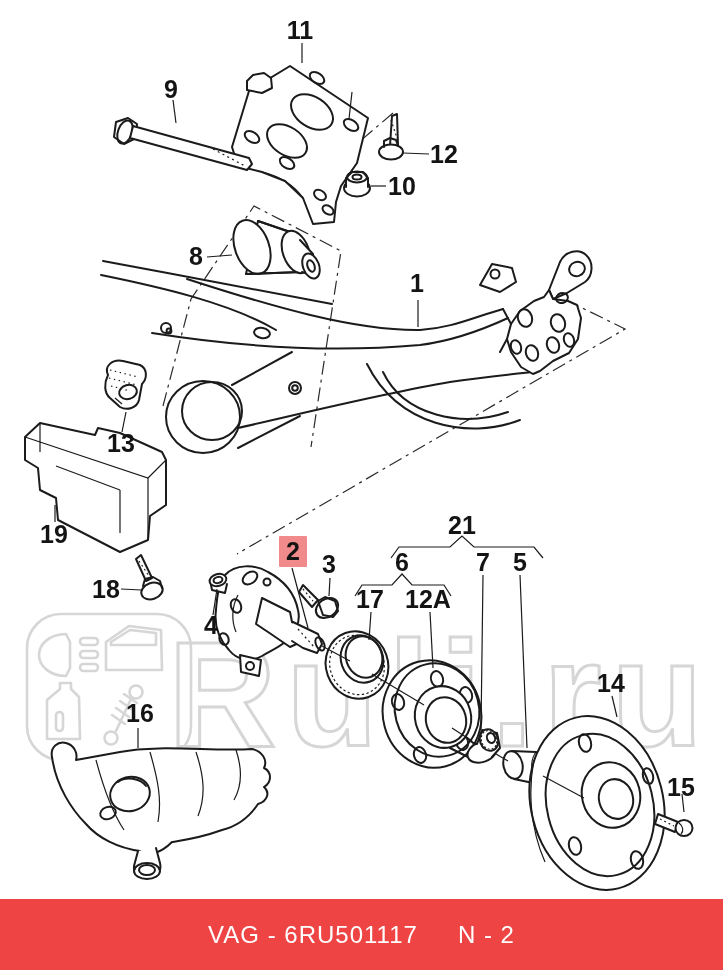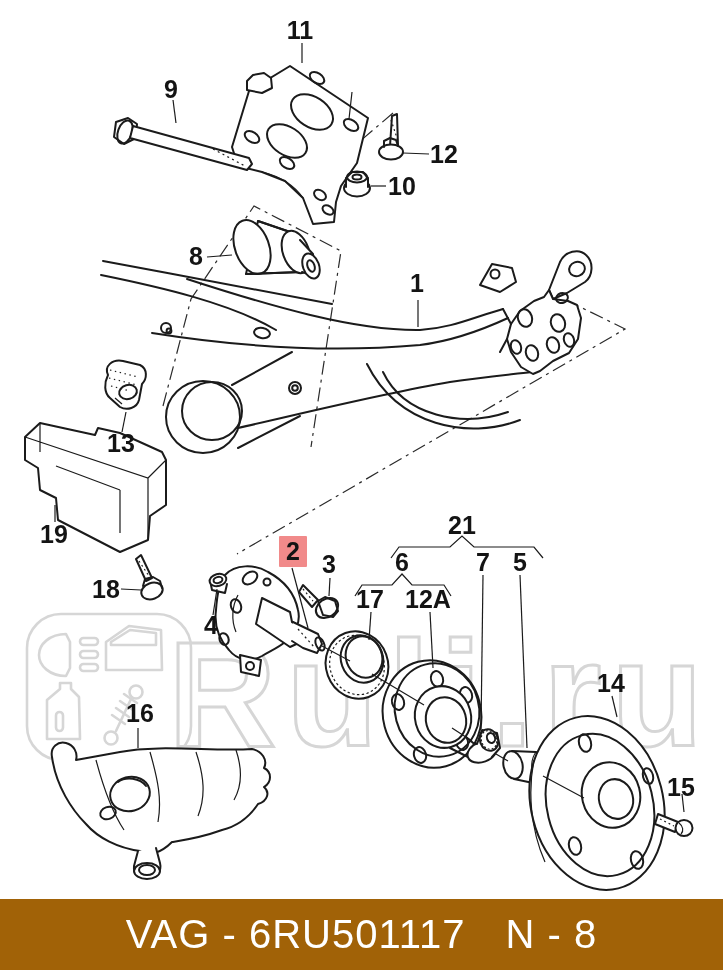--- a/index.html
+++ b/index.html
@@ -7,23 +7,23 @@
          font-family:"Liberation Sans",sans-serif;}
   svg{position:absolute;left:0;top:0;}
   
   .art{stroke:#1b1b1b;fill:none;stroke-width:2;stroke-linecap:round;stroke-linejoin:round;}
   .artf{stroke:#1b1b1b;fill:#ffffff;stroke-width:2;stroke-linecap:round;stroke-linejoin:round;}
   .thin{stroke:#1b1b1b;fill:none;stroke-width:1.2;}
   .dashdot{stroke:#2a2a2a;fill:none;stroke-width:1.2;stroke-dasharray:14 5 3 5;}
   .wm{stroke:#d6d6d6;fill:none;stroke-width:2.6;stroke-linecap:round;stroke-linejoin:round;}
   .lbl{font:700 25px "Liberation Sans",sans-serif;fill:#141414;text-anchor:middle;}
   .wmtext{font:700 150px "Liberation Sans",sans-serif;letter-spacing:10px;}
-  .footer{position:absolute;left:0;bottom:0;width:723px;height:71px;background:#a16207;
+  .footer{position:absolute;left:0;bottom:0;width:723px;height:71px;background:#ef4444;
           display:flex;align-items:center;justify-content:center;gap:40px;
-          color:#ffffff;font-size:40px;letter-spacing:1px;}
+          color:#ffffff;font-size:24px;letter-spacing:1px;}
 </style>
 </head>
 <body>
 
 <div class="stage">
 <svg width="723" height="899" viewBox="0 0 723 899">
 
   <g>
     <g>
       <rect class="wm" x="27" y="614" width="164" height="146" rx="34"></rect>
@@ -306,15 +306,15 @@
     <text class="lbl" x="428" y="608">12A</text>
     <text class="lbl" x="211" y="634">4</text>
     <text class="lbl" x="140" y="722">16</text>
     <text class="lbl" x="611" y="692">14</text>
     <text class="lbl" x="681" y="796">15</text>
   </g>
 </svg>
 
   <div class="footer">
     <span>VAG - 6RU501117</span>
-    <span>N - 8</span>
+    <span>N - 2</span>
   </div>
 </div>
 
 </body></html>

